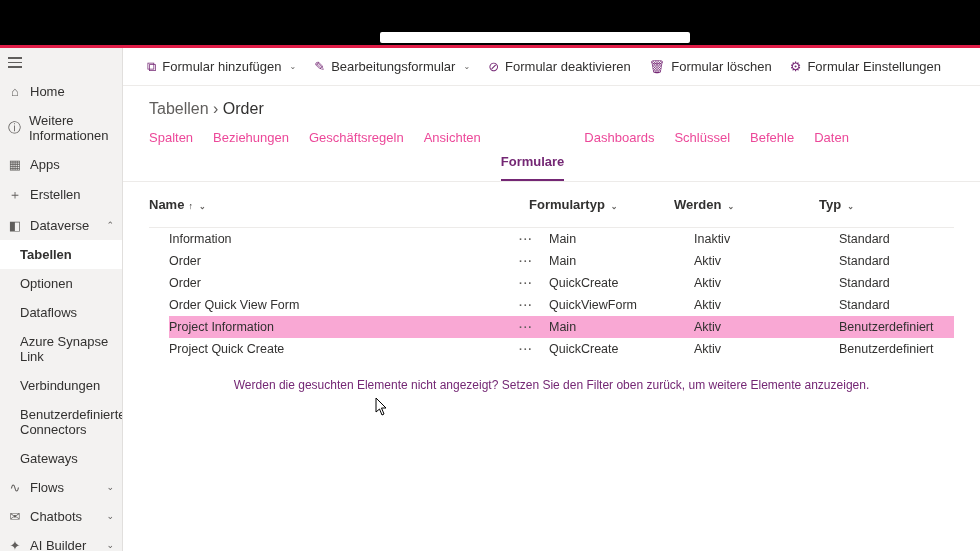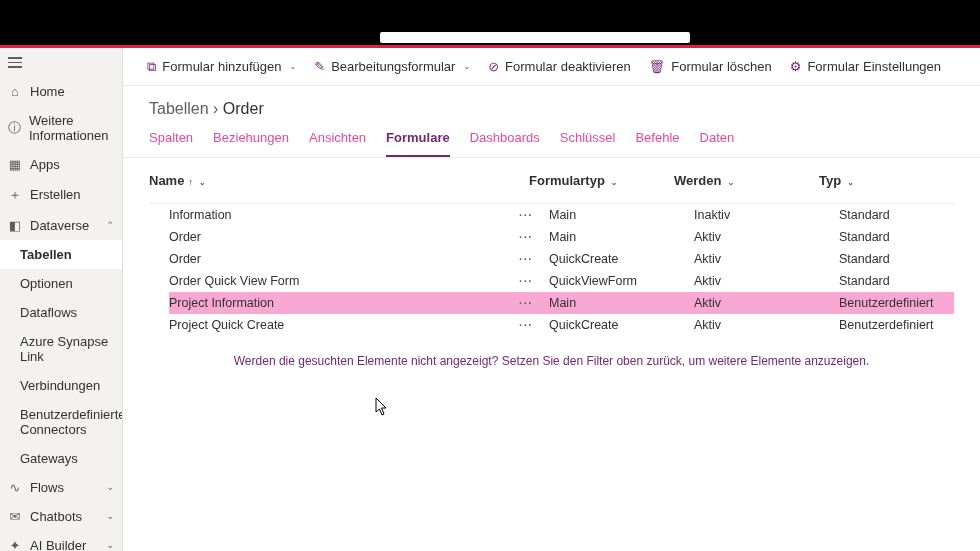--- a/index.html
+++ b/index.html
@@ -17,21 +17,21 @@
   .nav-icon { width:14px; display:inline-flex; justify-content:center; color:#605e5c; }
   .main { flex:1; display:flex; flex-direction:column; background:#fff; border-left:1px solid #e1dfdd; }
   .cmdbar { display:flex; align-items:center; gap:6px; padding:0 18px; height:38px; border-bottom:1px solid #edebe9; font-size:13px; }
   .cmd { display:flex; align-items:center; gap:6px; padding:4px 6px; cursor:pointer; color:#323130; }
   .cmd .icn { color:#742774; font-size:13px; }
   .cmd .car { font-size:8px; color:#605e5c; margin-left:2px;}
   .crumbs { padding:14px 26px 4px; font-size:16px; color:#605e5c; }
   .crumbs .cur { color:#323130; }
   .tabs { display:flex; gap:20px; padding:0 26px; border-bottom:1px solid #edebe9; font-size:13px; }
   .tab { padding:8px 0 10px; cursor:pointer; color:#ec4899; }
-  .tab.active { color:#742774; border-bottom:2px solid #742774; font-weight:600; }
+  .tab.active { color:#742774; border-bottom:2px solid #742774; font-weight:600;margin-top:24px; }
   .grid { padding:0 26px; }
   .ghead, .grow { display:grid; grid-template-columns: 350px 30px 145px 145px 1fr; align-items:center; }
   .ghead { height:46px; border-bottom:1px solid #edebe9; font-weight:600; font-size:13px; color:#323130; }
   .ghead .sort { font-size:9px; margin-left:4px; }
   .ghead .car { font-size:8px; color:#605e5c; margin-left:6px; }
   .grow { height:22px; font-size:12.5px; color:#323130;margin-left:20px; }
   .grow.hover { background:#f9a8d4; }
   .more { color:#605e5c; letter-spacing:1px; cursor:pointer; font-weight:bold; font-size:11px; text-align:left; }
   .footer-hint { text-align:center; font-size:12px; color:#742774; padding:18px 0; }
   .cursor { position:absolute; left:252px; top:312px; pointer-events:none; }
@@ -143,20 +143,21 @@
     <div class="content-wrap">
       <div class="crumbs">
         <span>Tabellen</span>
         <span>›</span>
         <span class="cur">Order</span>
       </div>
 
       <div class="tabs" id="tabs">
           <div class="tab">Spalten</div>
           <div class="tab">Beziehungen</div>
+          <div class="tab">Geschäftsregeln</div>
           <div class="tab">Ansichten</div>
           <div class="tab active">Formulare</div>
           <div class="tab">Dashboards</div>
           <div class="tab">Schlüssel</div>
           <div class="tab">Befehle</div>
           <div class="tab">Daten</div>
         </div>
 
       <div class="grid">
         <div class="ghead">

